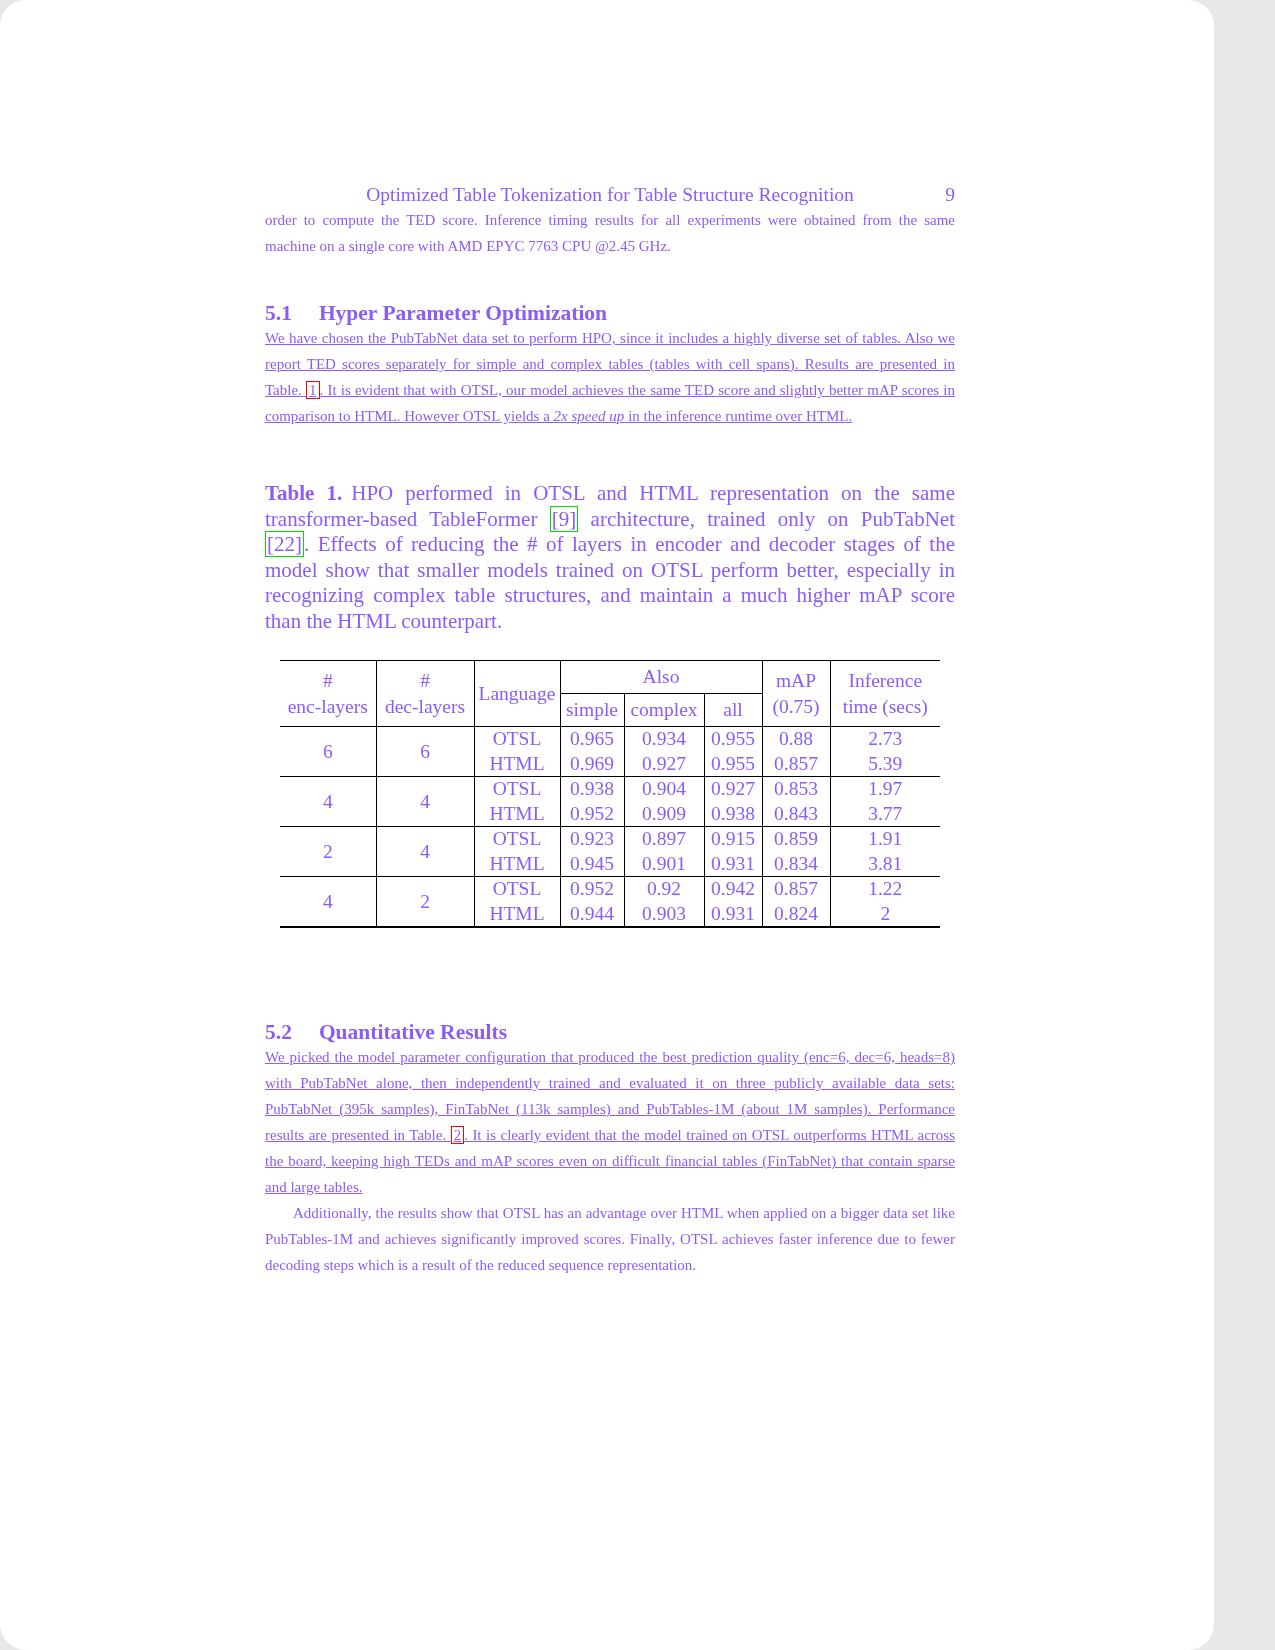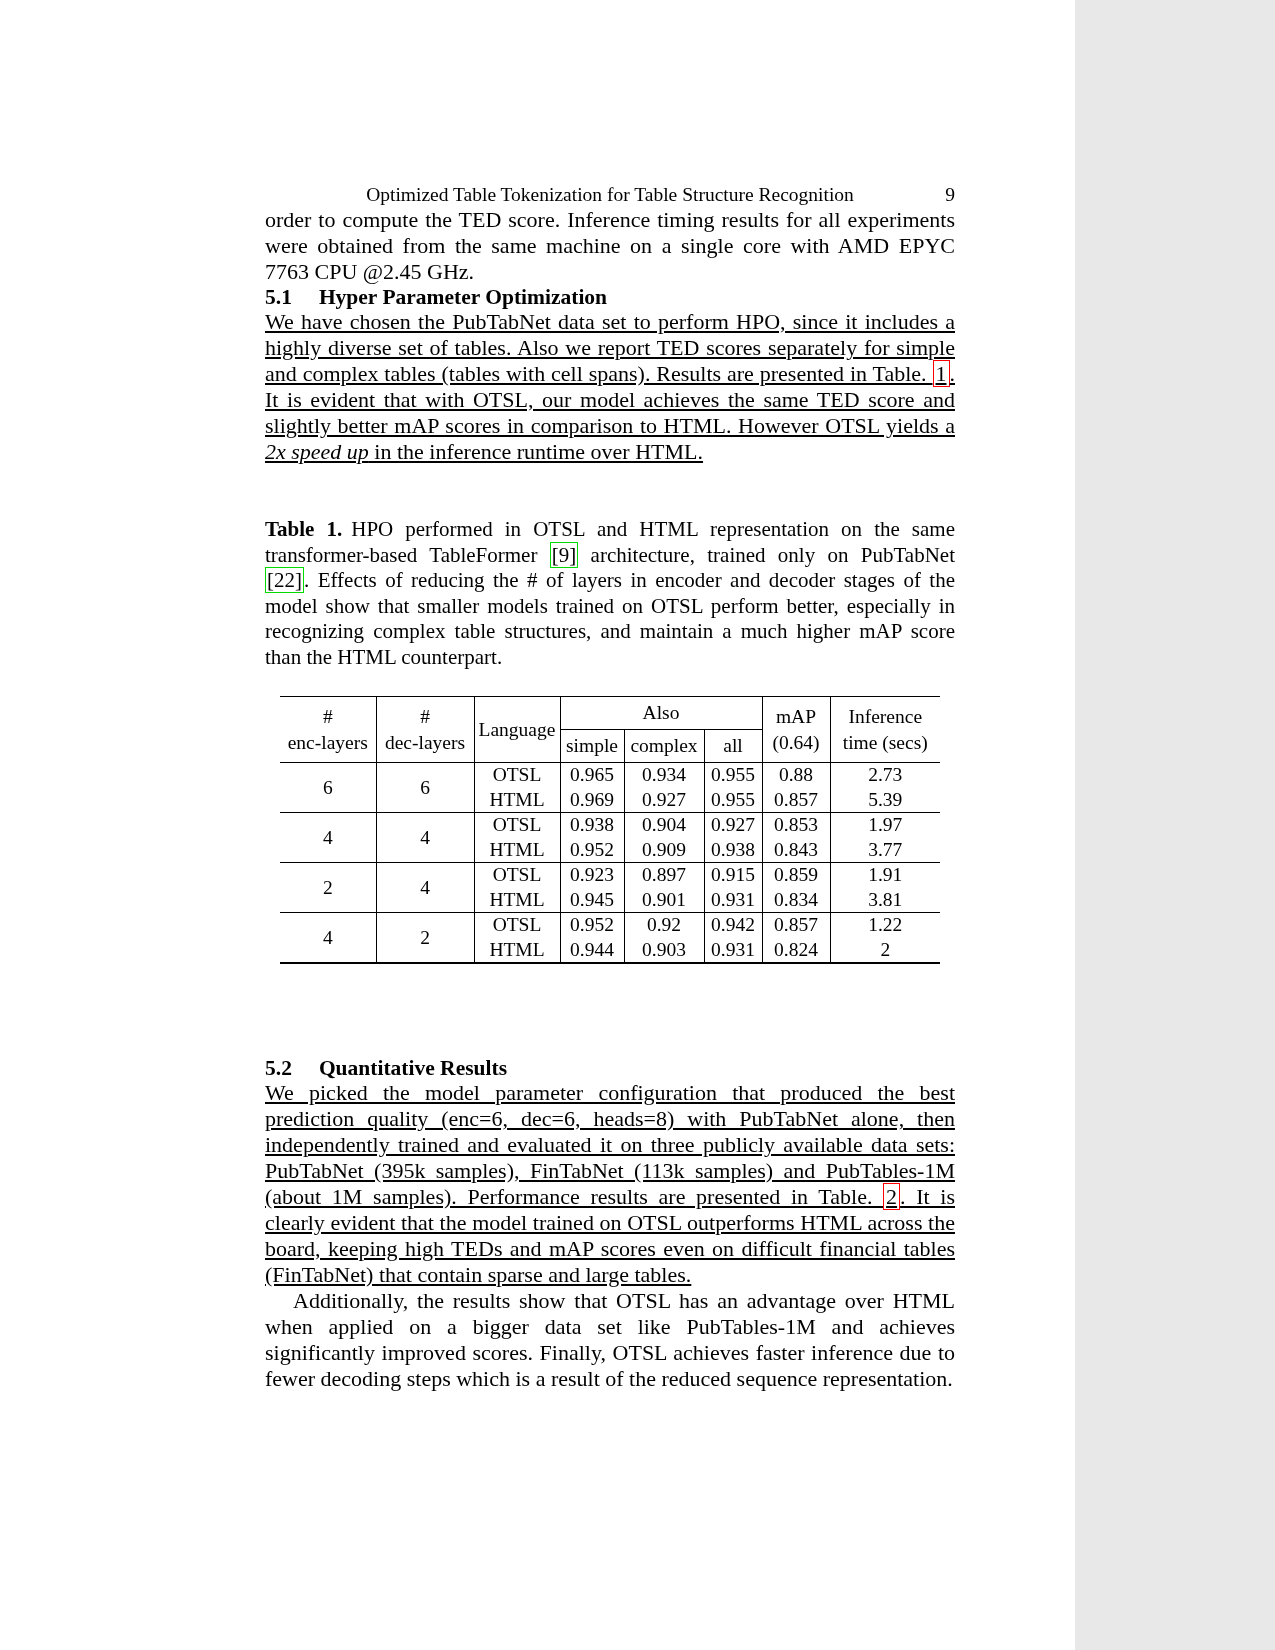--- a/index.html
+++ b/index.html
@@ -1,23 +1,24 @@
 <!DOCTYPE html>
 <html lang="en" style="--ref-color: #ff0000; --cite-color: #00dc00;"><head>
 <meta charset="utf-8">
 <style>
   html, body { margin: 0; padding: 0; background: #e8e8e8; }
   .page {
     position: relative;
-    width: 1075px;
+    width: 1214px;
     height: 1650px;
     background: #ffffff;
     overflow: hidden;
     font-family: "Liberation Serif", serif;
-    color: #000000;
+    color: #8b5cf6;
+    border-radius: 26px;
   }
   .content {
     position: absolute;
     left: 265px;
     top: 0;
     width: 690px;
     padding-top: 183px;
   }
   .running-head {
     position: relative;
@@ -26,32 +27,32 @@
     line-height: 24px;
   }
   .running-head .page-num {
     position: absolute;
     right: 0;
     top: 0;
   }
   p.par {
     margin: 0;
     text-align: justify;
-    font-size: 22px;
+    font-size: 15px;
     line-height: 26px;
   }
   .par-intro   { margin-top: 27px; }
   .sec-heading {
     margin: 0;
     font-size: 21.5px;
     font-weight: bold;
     line-height: 24px;
   }
   .sec-heading .secnum { margin-right: 27px; }
-  .h-51 { }
+  .h-51 { margin-top: 42px; }
   .h-52 { margin-top: 92px; }
   .body-after-heading { margin-top: 14px; text-decoration: underline; }
   p.caption {
     margin: 52px 0 0 0;
     text-align: justify;
     font-size: 21px;
     line-height: 25.5px;
   }
   .seg-caplabel { font-weight: bold; margin-right: 9px; }
   .seg-italic { font-style: italic; }
@@ -123,21 +124,21 @@
           <col style="width:58px">
         <col style="width:68px">
           <col style="width:110px">
       </colgroup>
       <thead>
         <tr>
           <th rowspan="2"><span>#</span><br><span>enc-layers</span></th>
           <th rowspan="2" class="v"><span>#</span><br><span>dec-layers</span></th>
           <th rowspan="2" class="v">Language</th>
           <th colspan="3" class="v">Also</th>
-          <th rowspan="2" class="v"><span>mAP</span><br><span>(0.64)</span></th>
+          <th rowspan="2" class="v"><span>mAP</span><br><span>(0.75)</span></th>
           <th rowspan="2" class="v"><span>Inference</span><br><span>time (secs)</span></th>
         </tr>
         <tr>
           <th class="v">simple</th>
           <th class="v">complex</th>
           <th class="v">all</th>
         </tr>
       </thead>
       <tbody>
           <tr>

